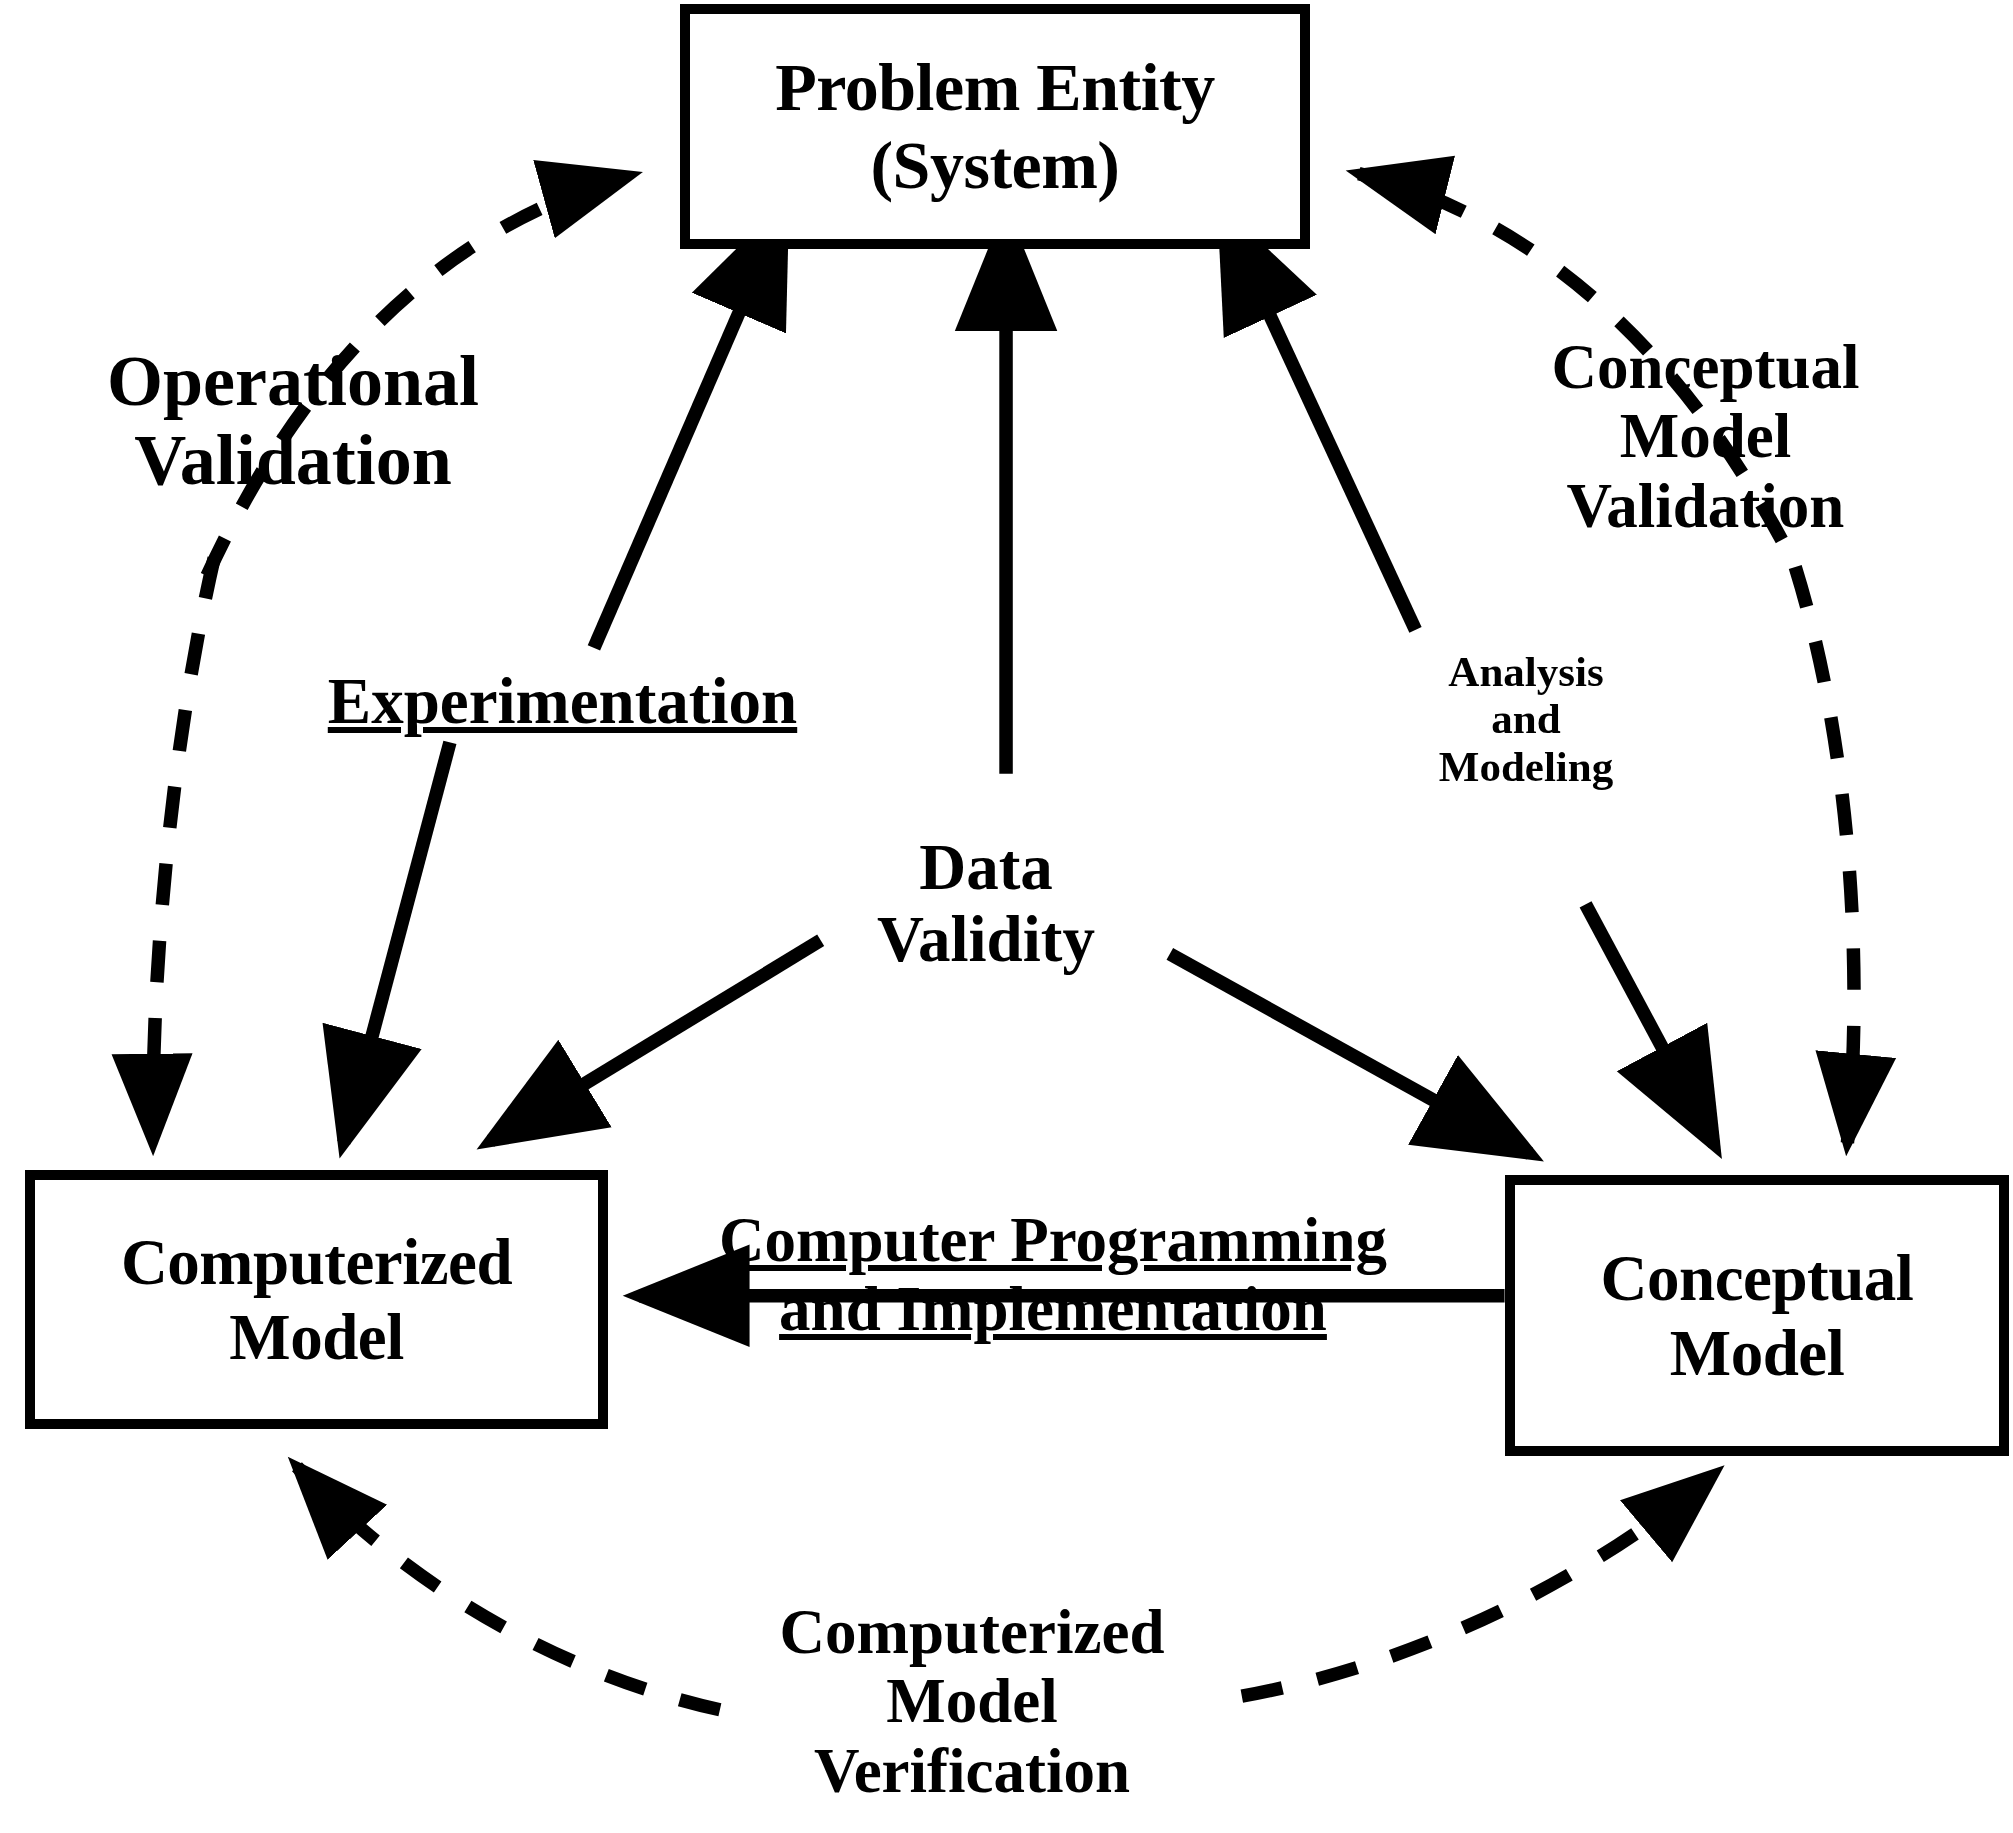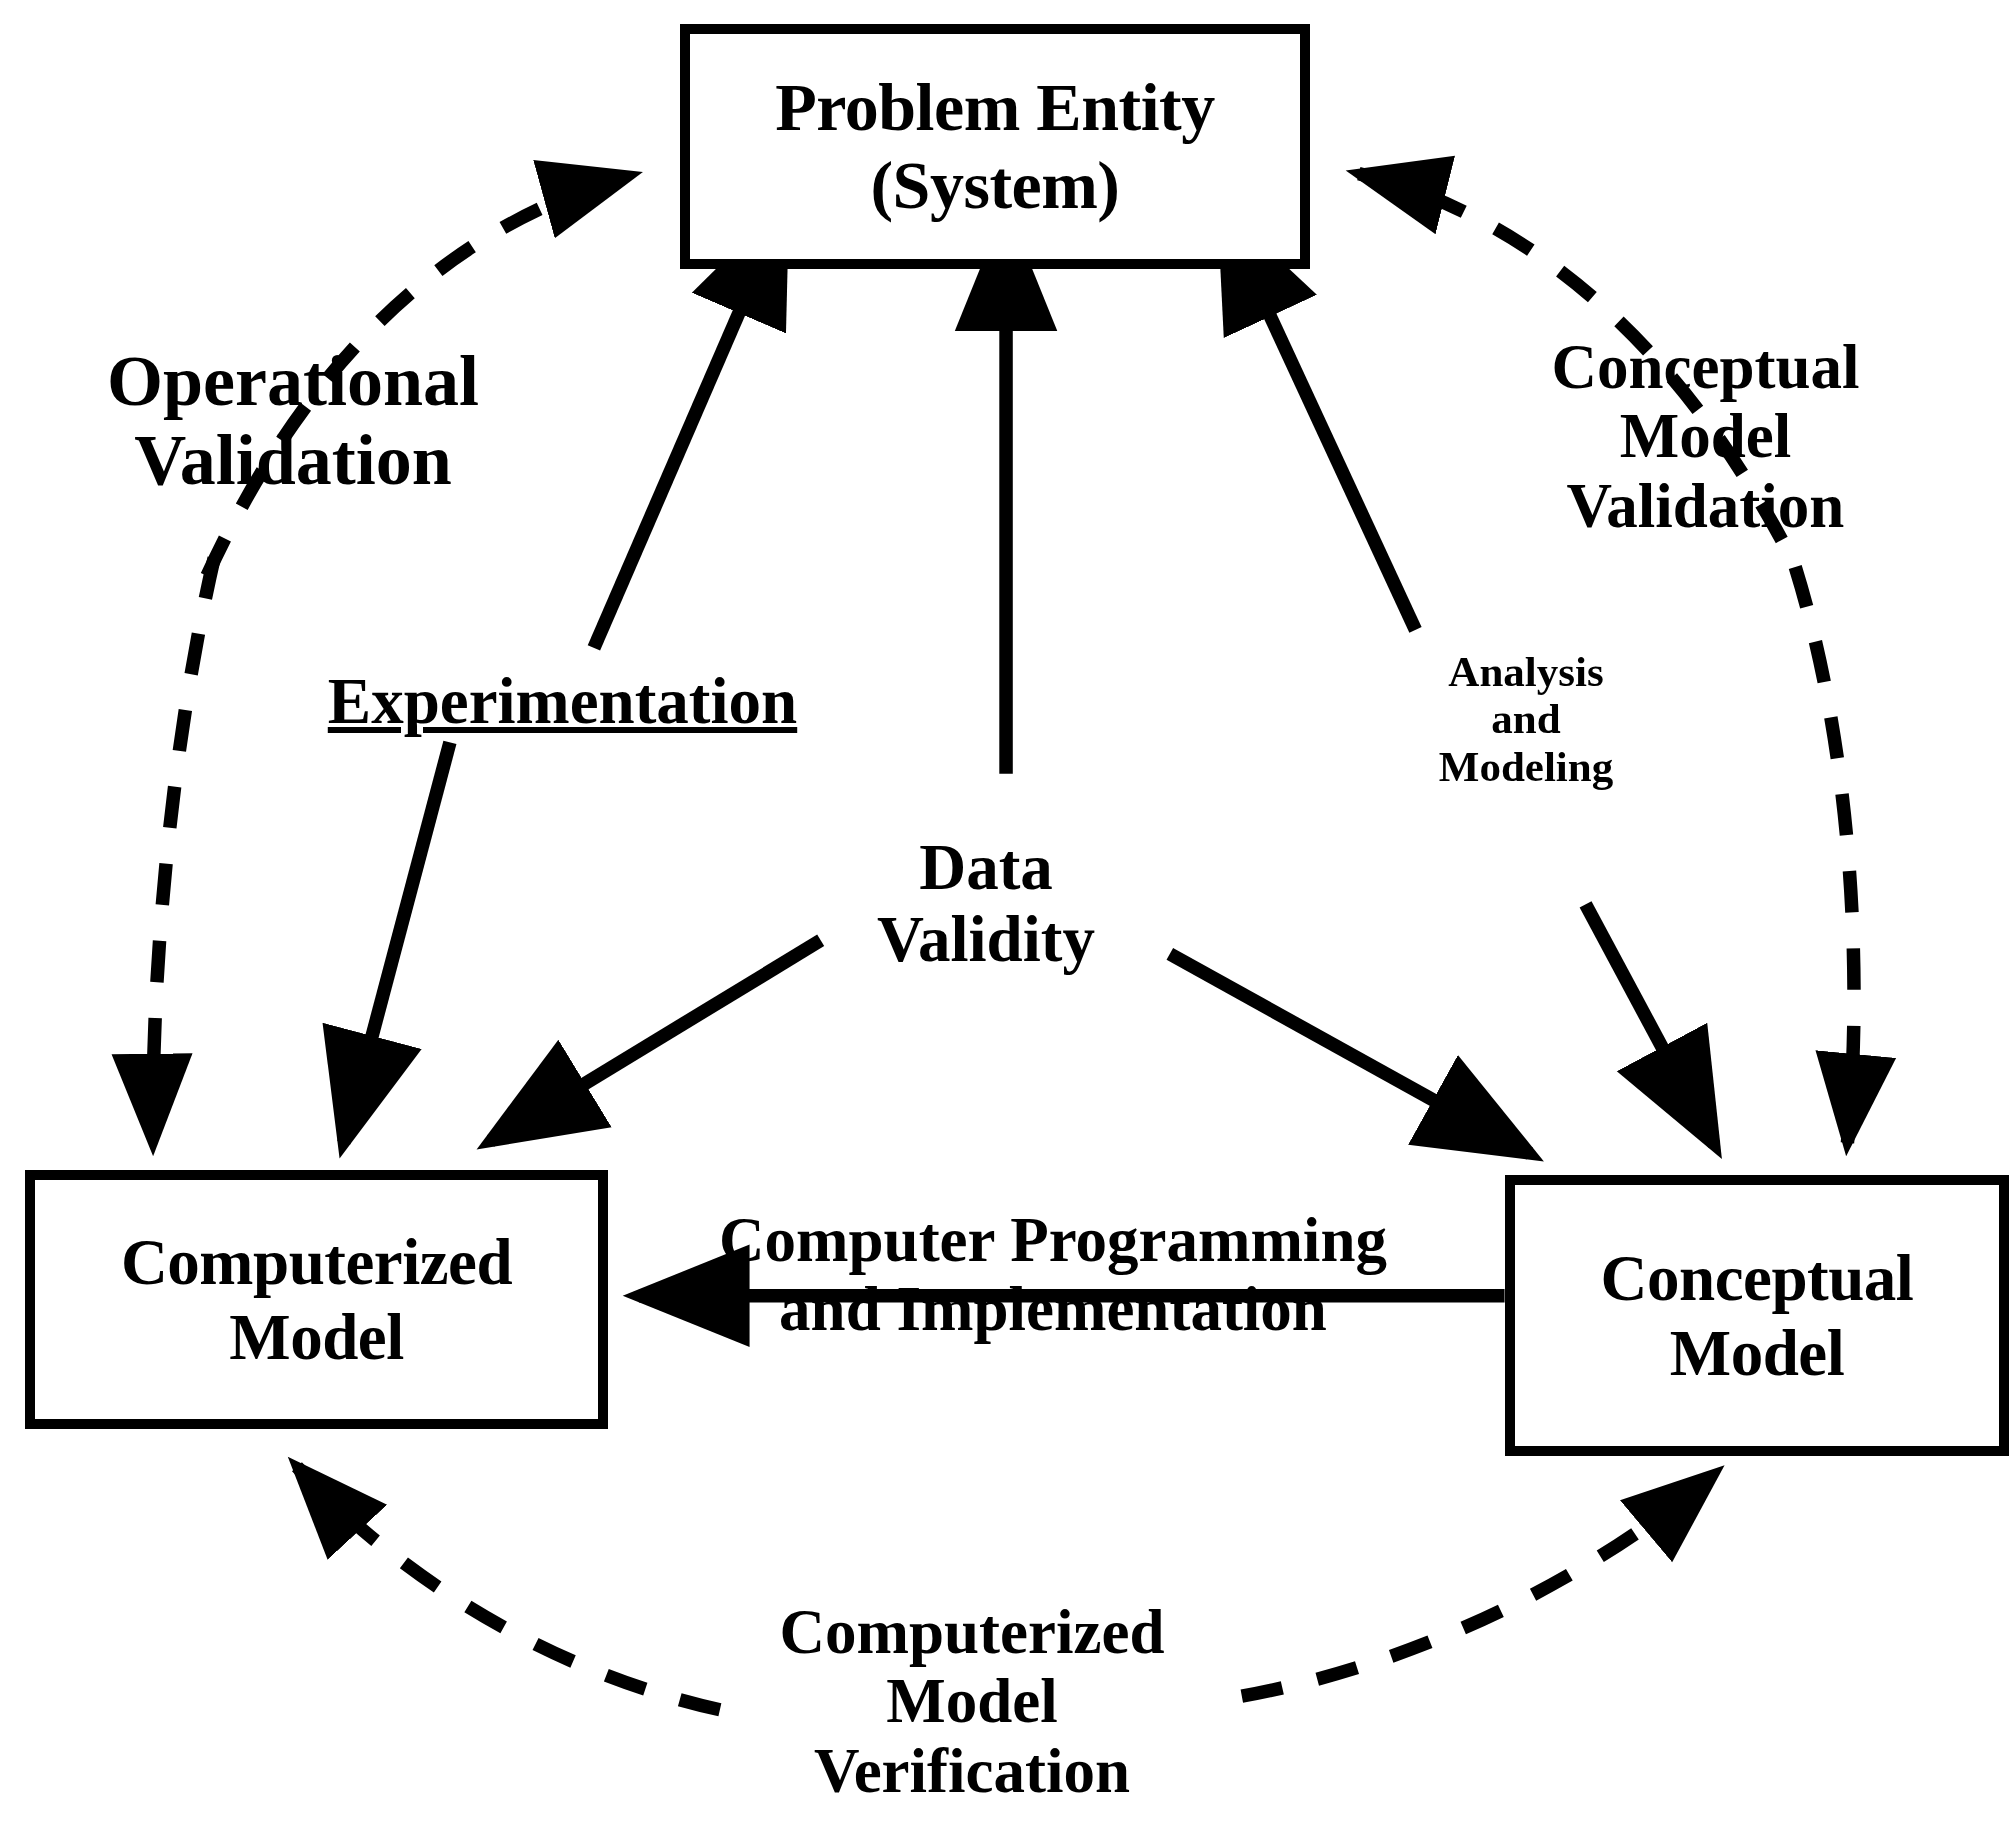--- a/index.html
+++ b/index.html
@@ -61,21 +61,21 @@
   #label-experimentation {
     left: 252px; top: 666px; width: 621px; font-size: 65px; text-decoration: underline;
   }
   #label-data-validity {
     left: 815px; top: 792px; width: 342px; font-size: 65px; margin-top: 40px;
   }
   #label-analysis-modeling {
     left: 1346px; top: 648px; width: 360px; font-size: 43px;
   }
   #label-computer-programming {
-    left: 639px; top: 1206px; width: 828px; font-size: 63px;
+    left: 639px; top: 1206px; width: 828px; font-size: 63px; text-decoration: underline;
   }
   #label-computerized-model-verification {
     left: 738px; top: 1598px; width: 468px; font-size: 63px;
   }
 </style>
 </head>
 <body>
 
 <div id="canvas">
 
@@ -104,21 +104,21 @@
 
     <path d="M 1573 700 L 1360 240" fill="none" stroke="#000000" stroke-width="15" marker-end="url(#ah)"></path>
     <path d="M 1762 1005 L 1905 1272" fill="none" stroke="#000000" stroke-width="15" marker-end="url(#ah)"></path>
 
     <path d="M 1672 1440 L 710 1440" fill="none" stroke="#000000" stroke-width="15" marker-end="url(#ah)"></path>
 
     <path d="M 800 1900 C 620 1860 450 1760 330 1630" fill="none" stroke="#000000" stroke-width="15" stroke-dasharray="46 40" marker-end="url(#ah-d)"></path>
     <path d="M 1380 1885 C 1570 1850 1760 1760 1905 1638" fill="none" stroke="#000000" stroke-width="15" stroke-dasharray="46 40" marker-end="url(#ah-d)"></path>
   </svg>
 
-  <div class="node-box" id="node-problem-entity" style="left:680px; top:24px; width:630px; height:245px;">
+  <div class="node-box" id="node-problem-entity" style="left:680px; top:4px; width:630px; height:245px;">
     <div class="node-label" style="white-space: pre-line;">Problem Entity
 (System)</div>
   </div>
 
   <div class="node-box" id="node-computerized-model" style="left:25px; top:1170px; width:583px; height:259px;">
     <div class="node-label" style="white-space: pre-line;">Computerized
 Model</div>
   </div>
 
   <div class="node-box" id="node-conceptual-model" style="left:1505px; top:1175px; width:504px; height:281px;">

